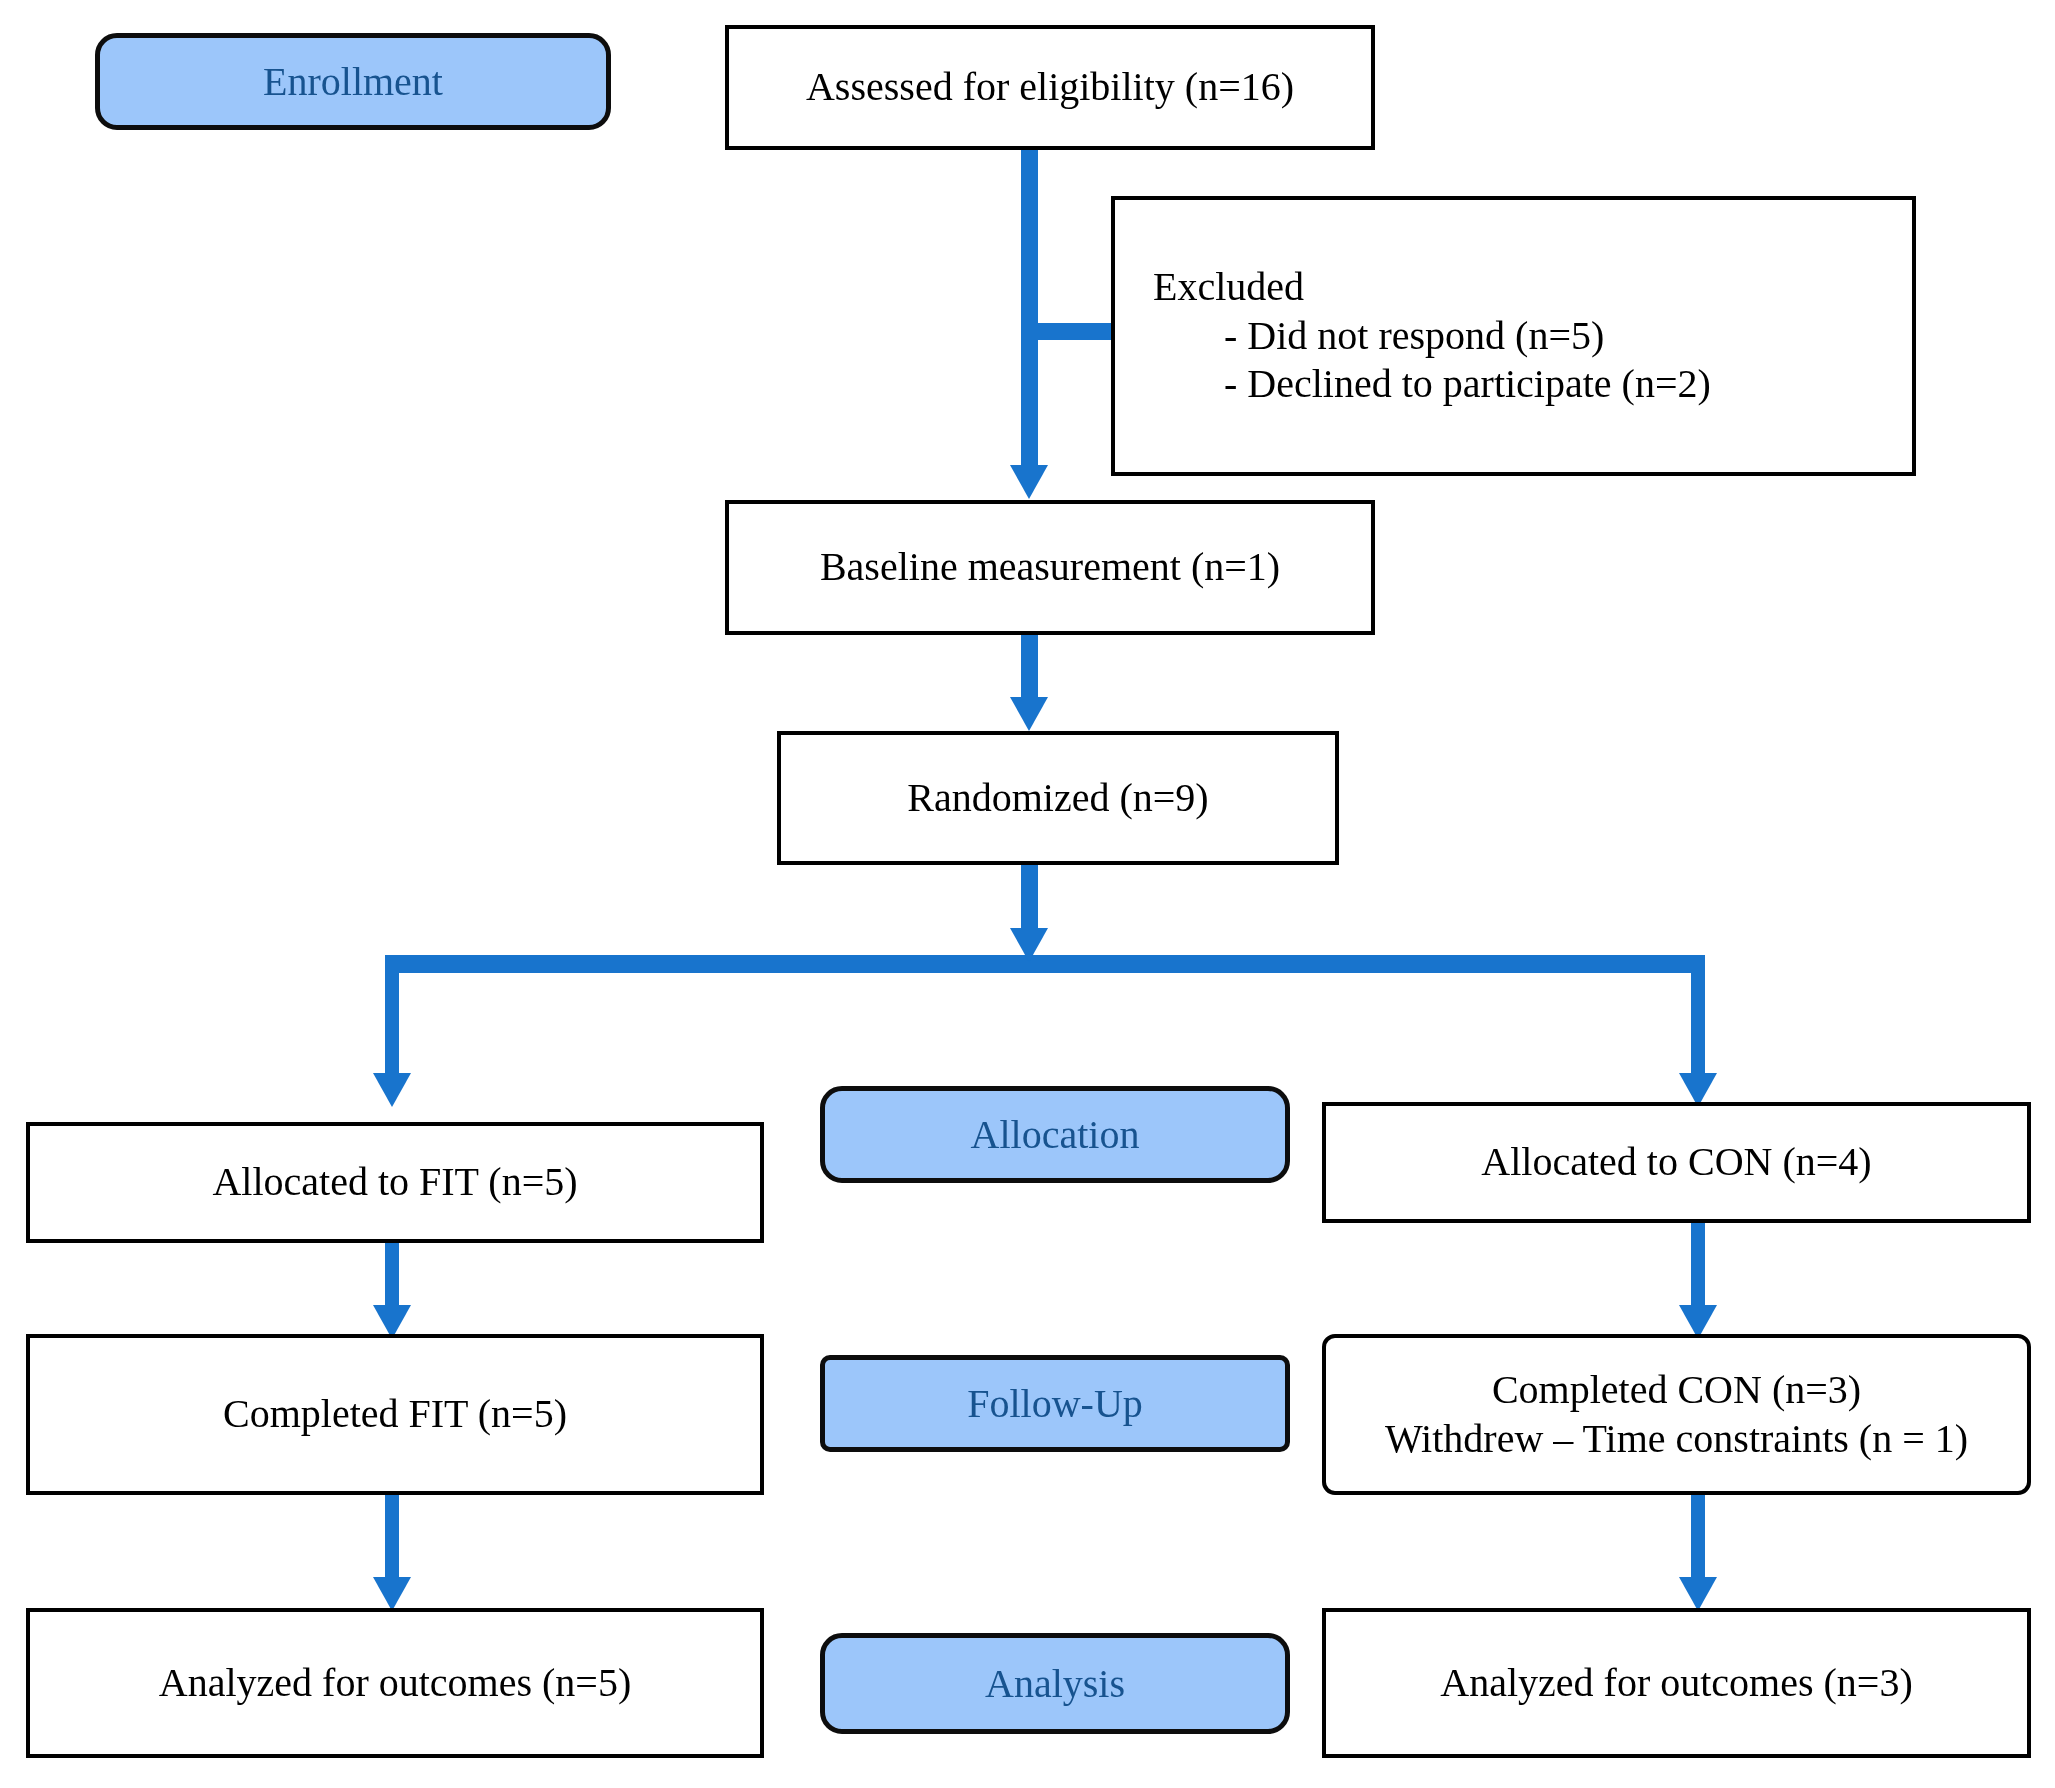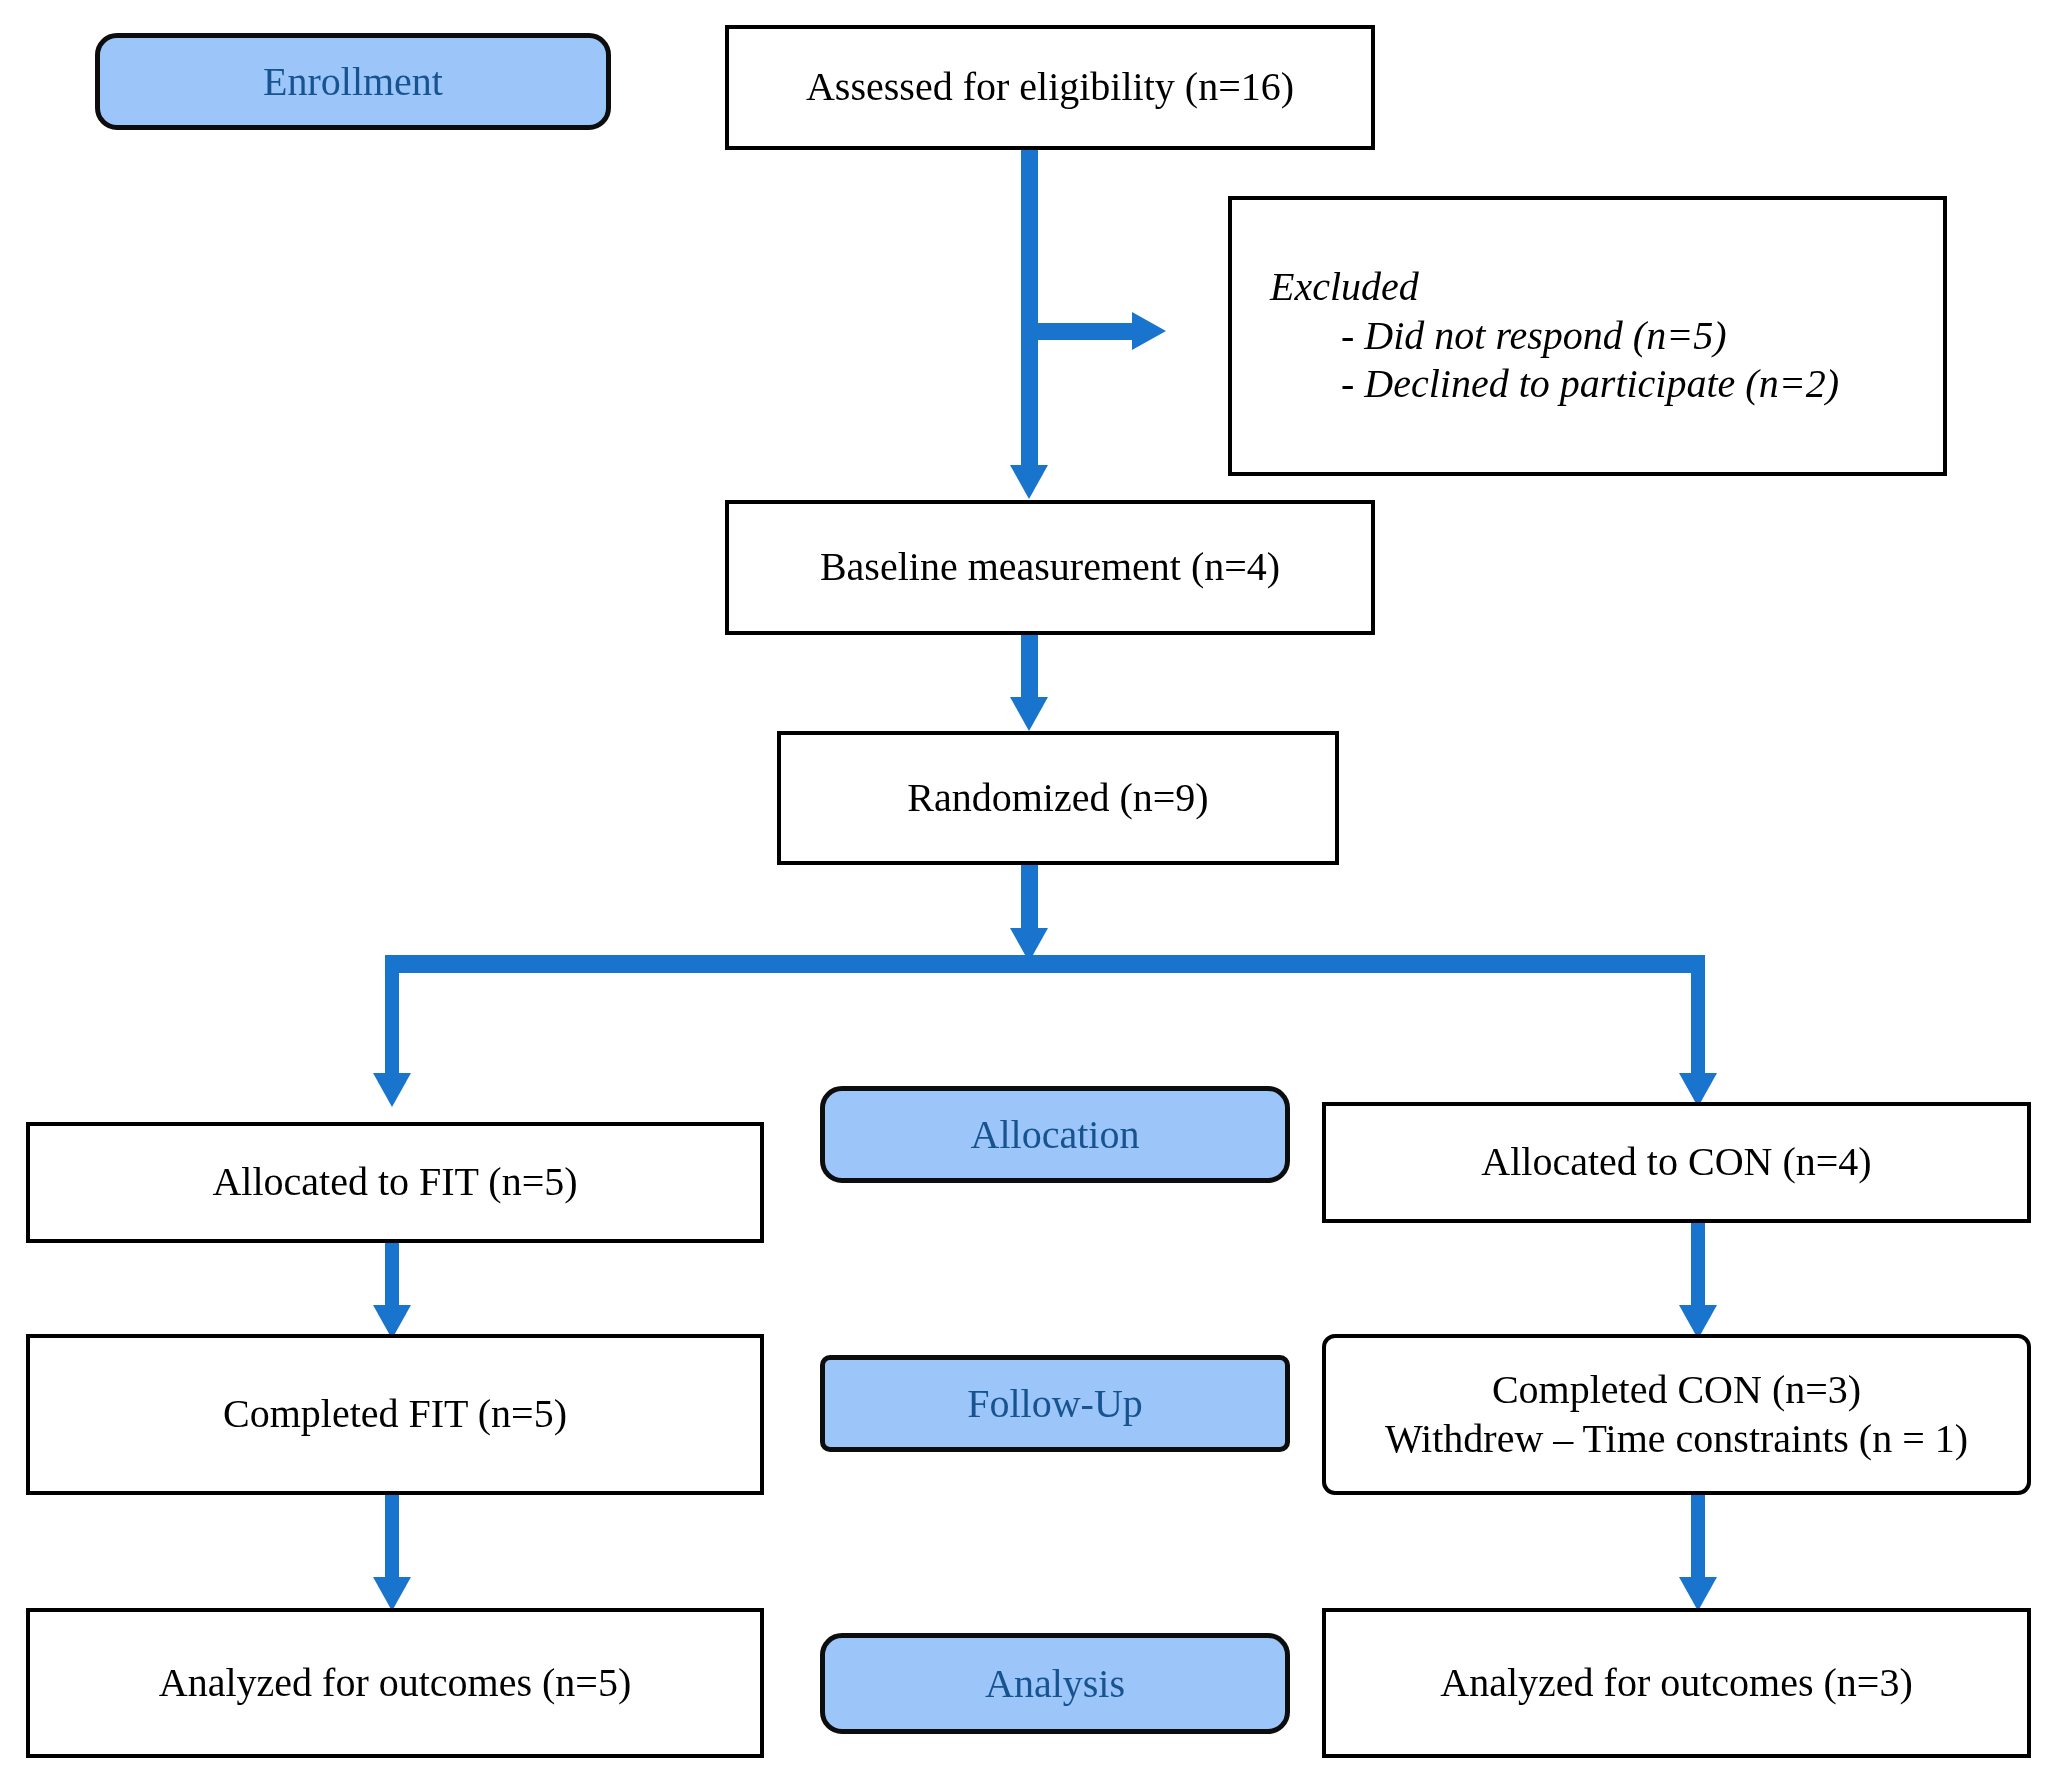--- a/index.html
+++ b/index.html
@@ -106,30 +106,30 @@
   <div class="box" style="left:725px; top:25px; width:650px; height:125px;">
     <div class="inner">Assessed for eligibility (n=16)</div>
   </div>
 
   <div class="conn" style="left:1021px; top:150px; width:17px; height:316px;"></div>
   <div class="arrow-down" style="left:1010px; top:465px;"></div>
 
   <div class="conn" style="left:1021px; top:323px; width:112px; height:17px;"></div>
   <div class="arrow-right" style="left:1132px; top:312px;"></div>
 
-  <div class="box left-align" style="left:1228px; top:196px; width:719px; height:280px;font-style:italic;">
+  <div class="box left-align" style="left:1111px; top:196px; width:805px; height:280px;">
     <div class="inner">
       <div class="exc-title">Excluded</div>
       <div class="exc-item">- Did not respond (n=5)</div>
       <div class="exc-item">- Declined to participate (n=2)</div>
     </div>
   </div>
 
   <div class="box" style="left:725px; top:500px; width:650px; height:135px;">
-    <div class="inner">Baseline measurement (n=4)</div>
+    <div class="inner">Baseline measurement (n=1)</div>
   </div>
 
   <div class="conn" style="left:1021px; top:635px; width:17px; height:65px;"></div>
   <div class="arrow-down" style="left:1010px; top:697px;"></div>
 
   <div class="box" style="left:777px; top:731px; width:562px; height:134px;">
     <div class="inner">Randomized (n=9)</div>
   </div>
 
   <div class="conn" style="left:1021px; top:865px; width:17px; height:65px;"></div>

